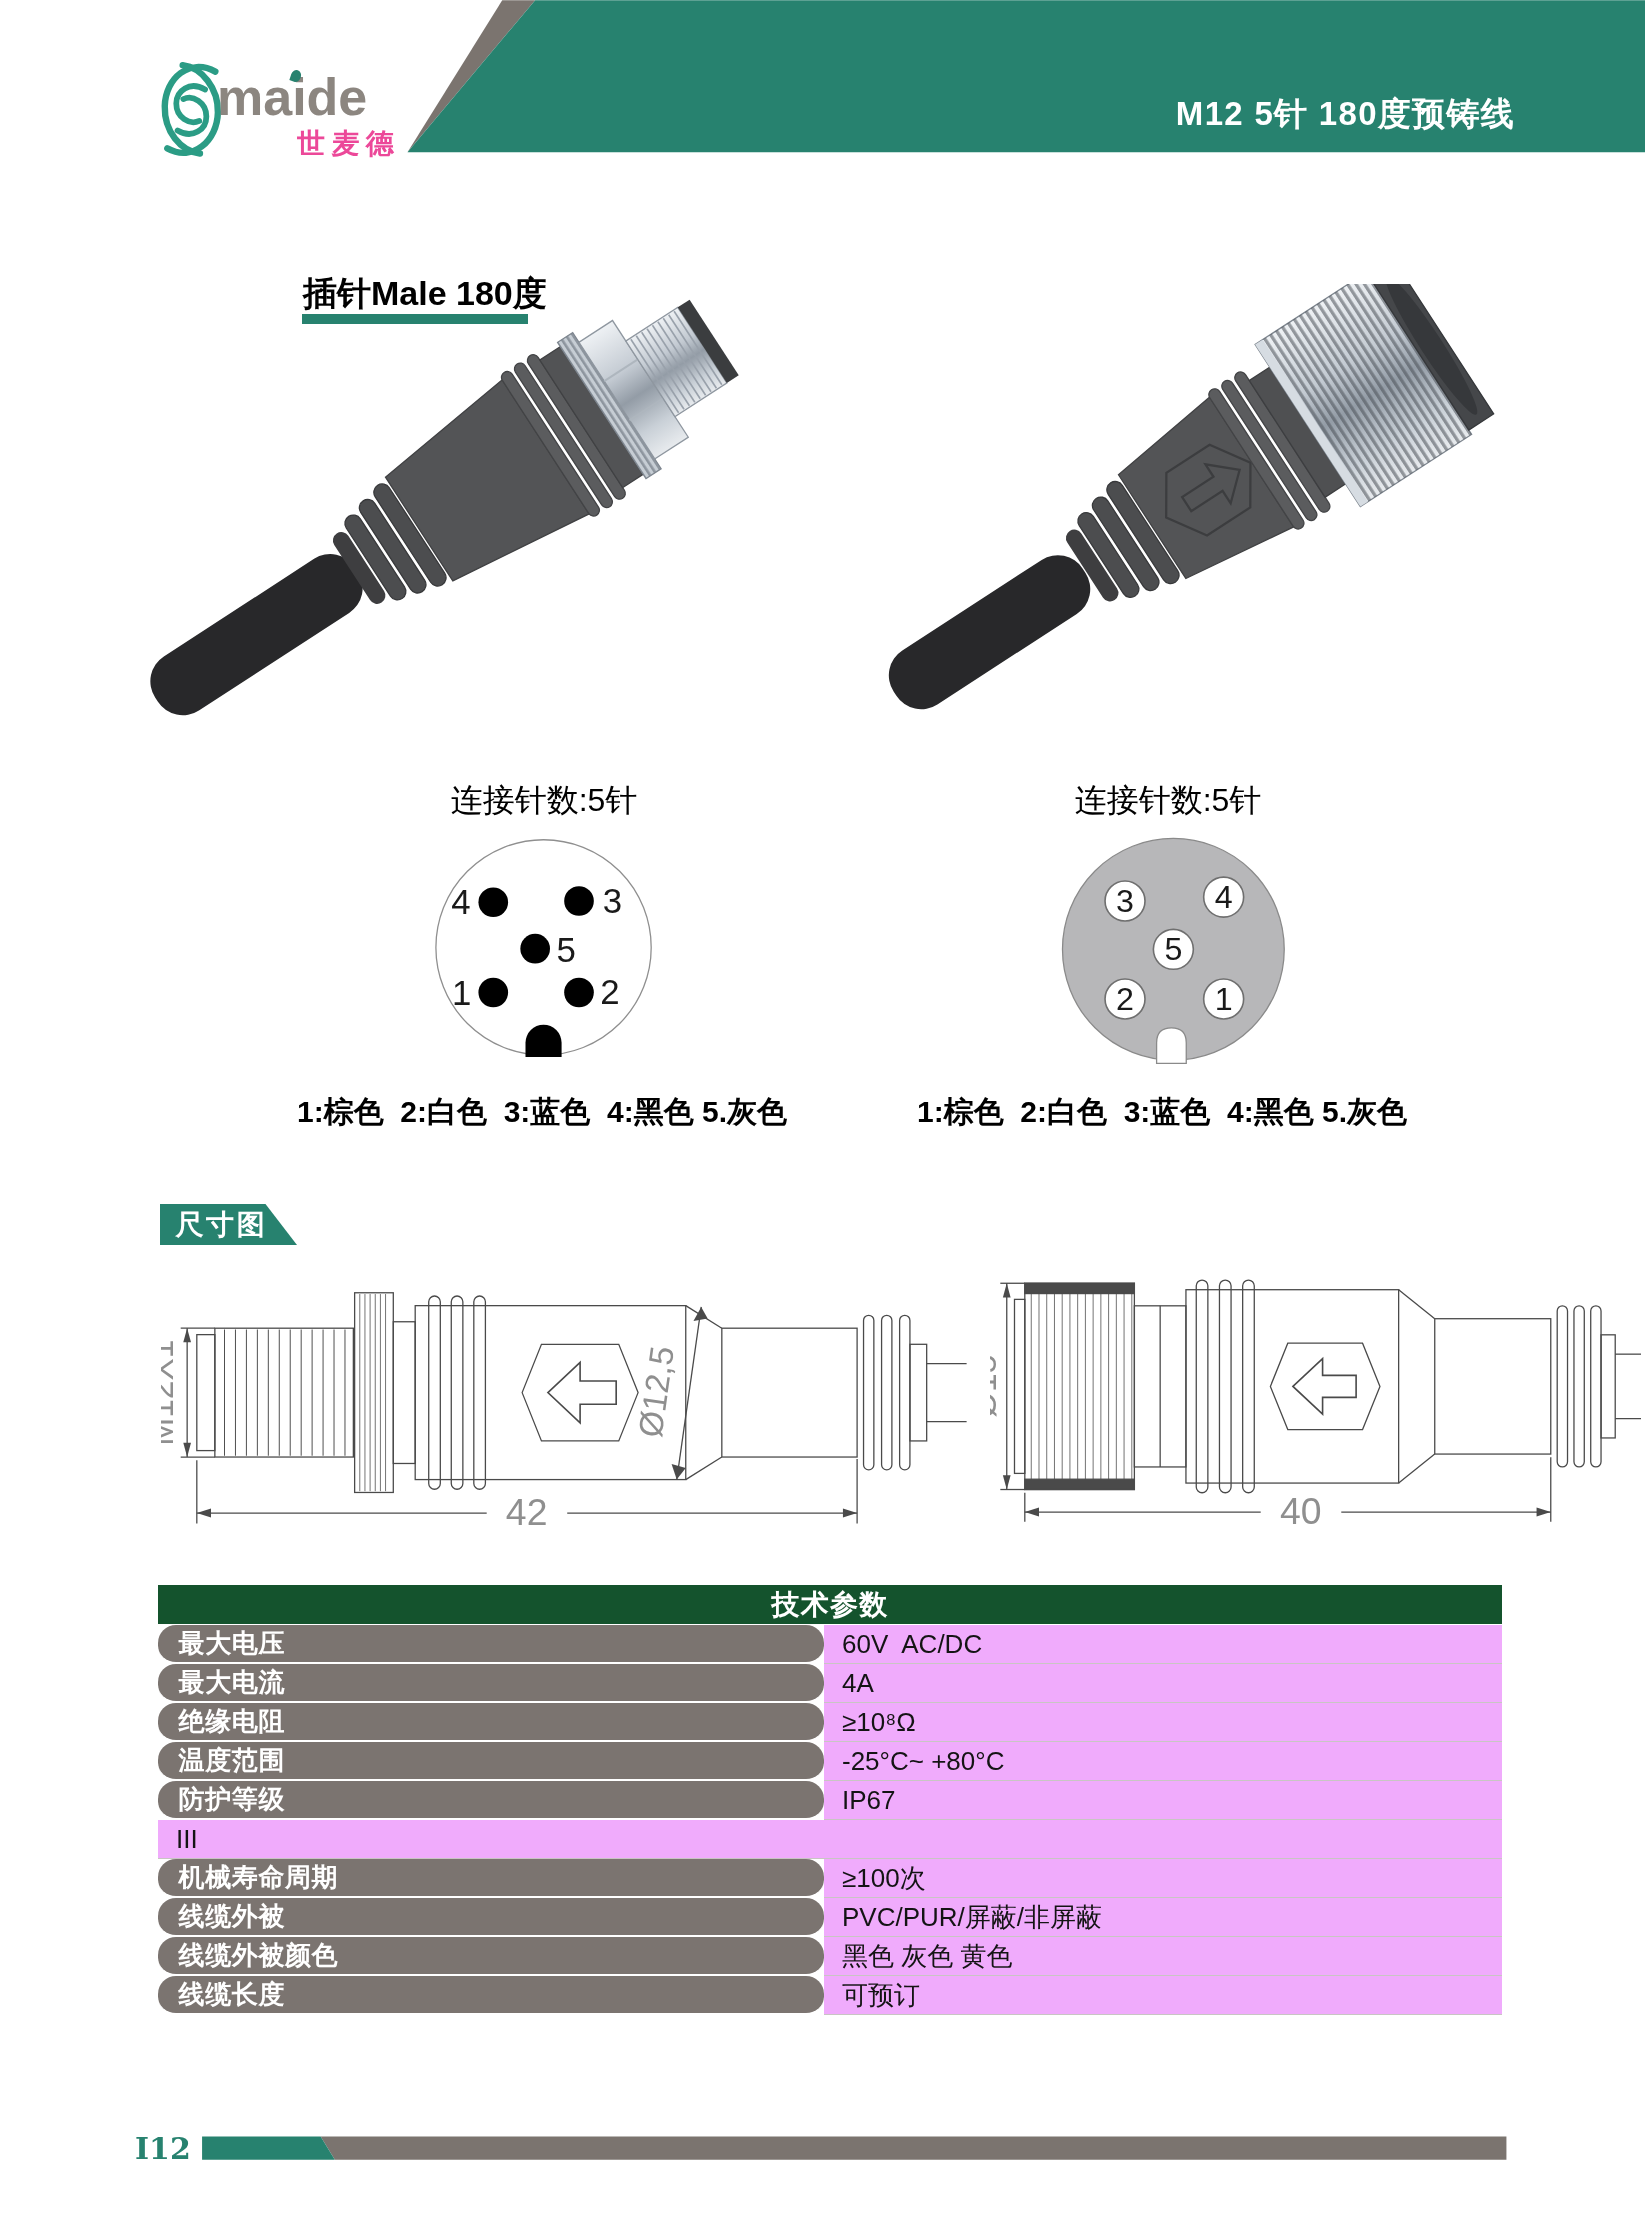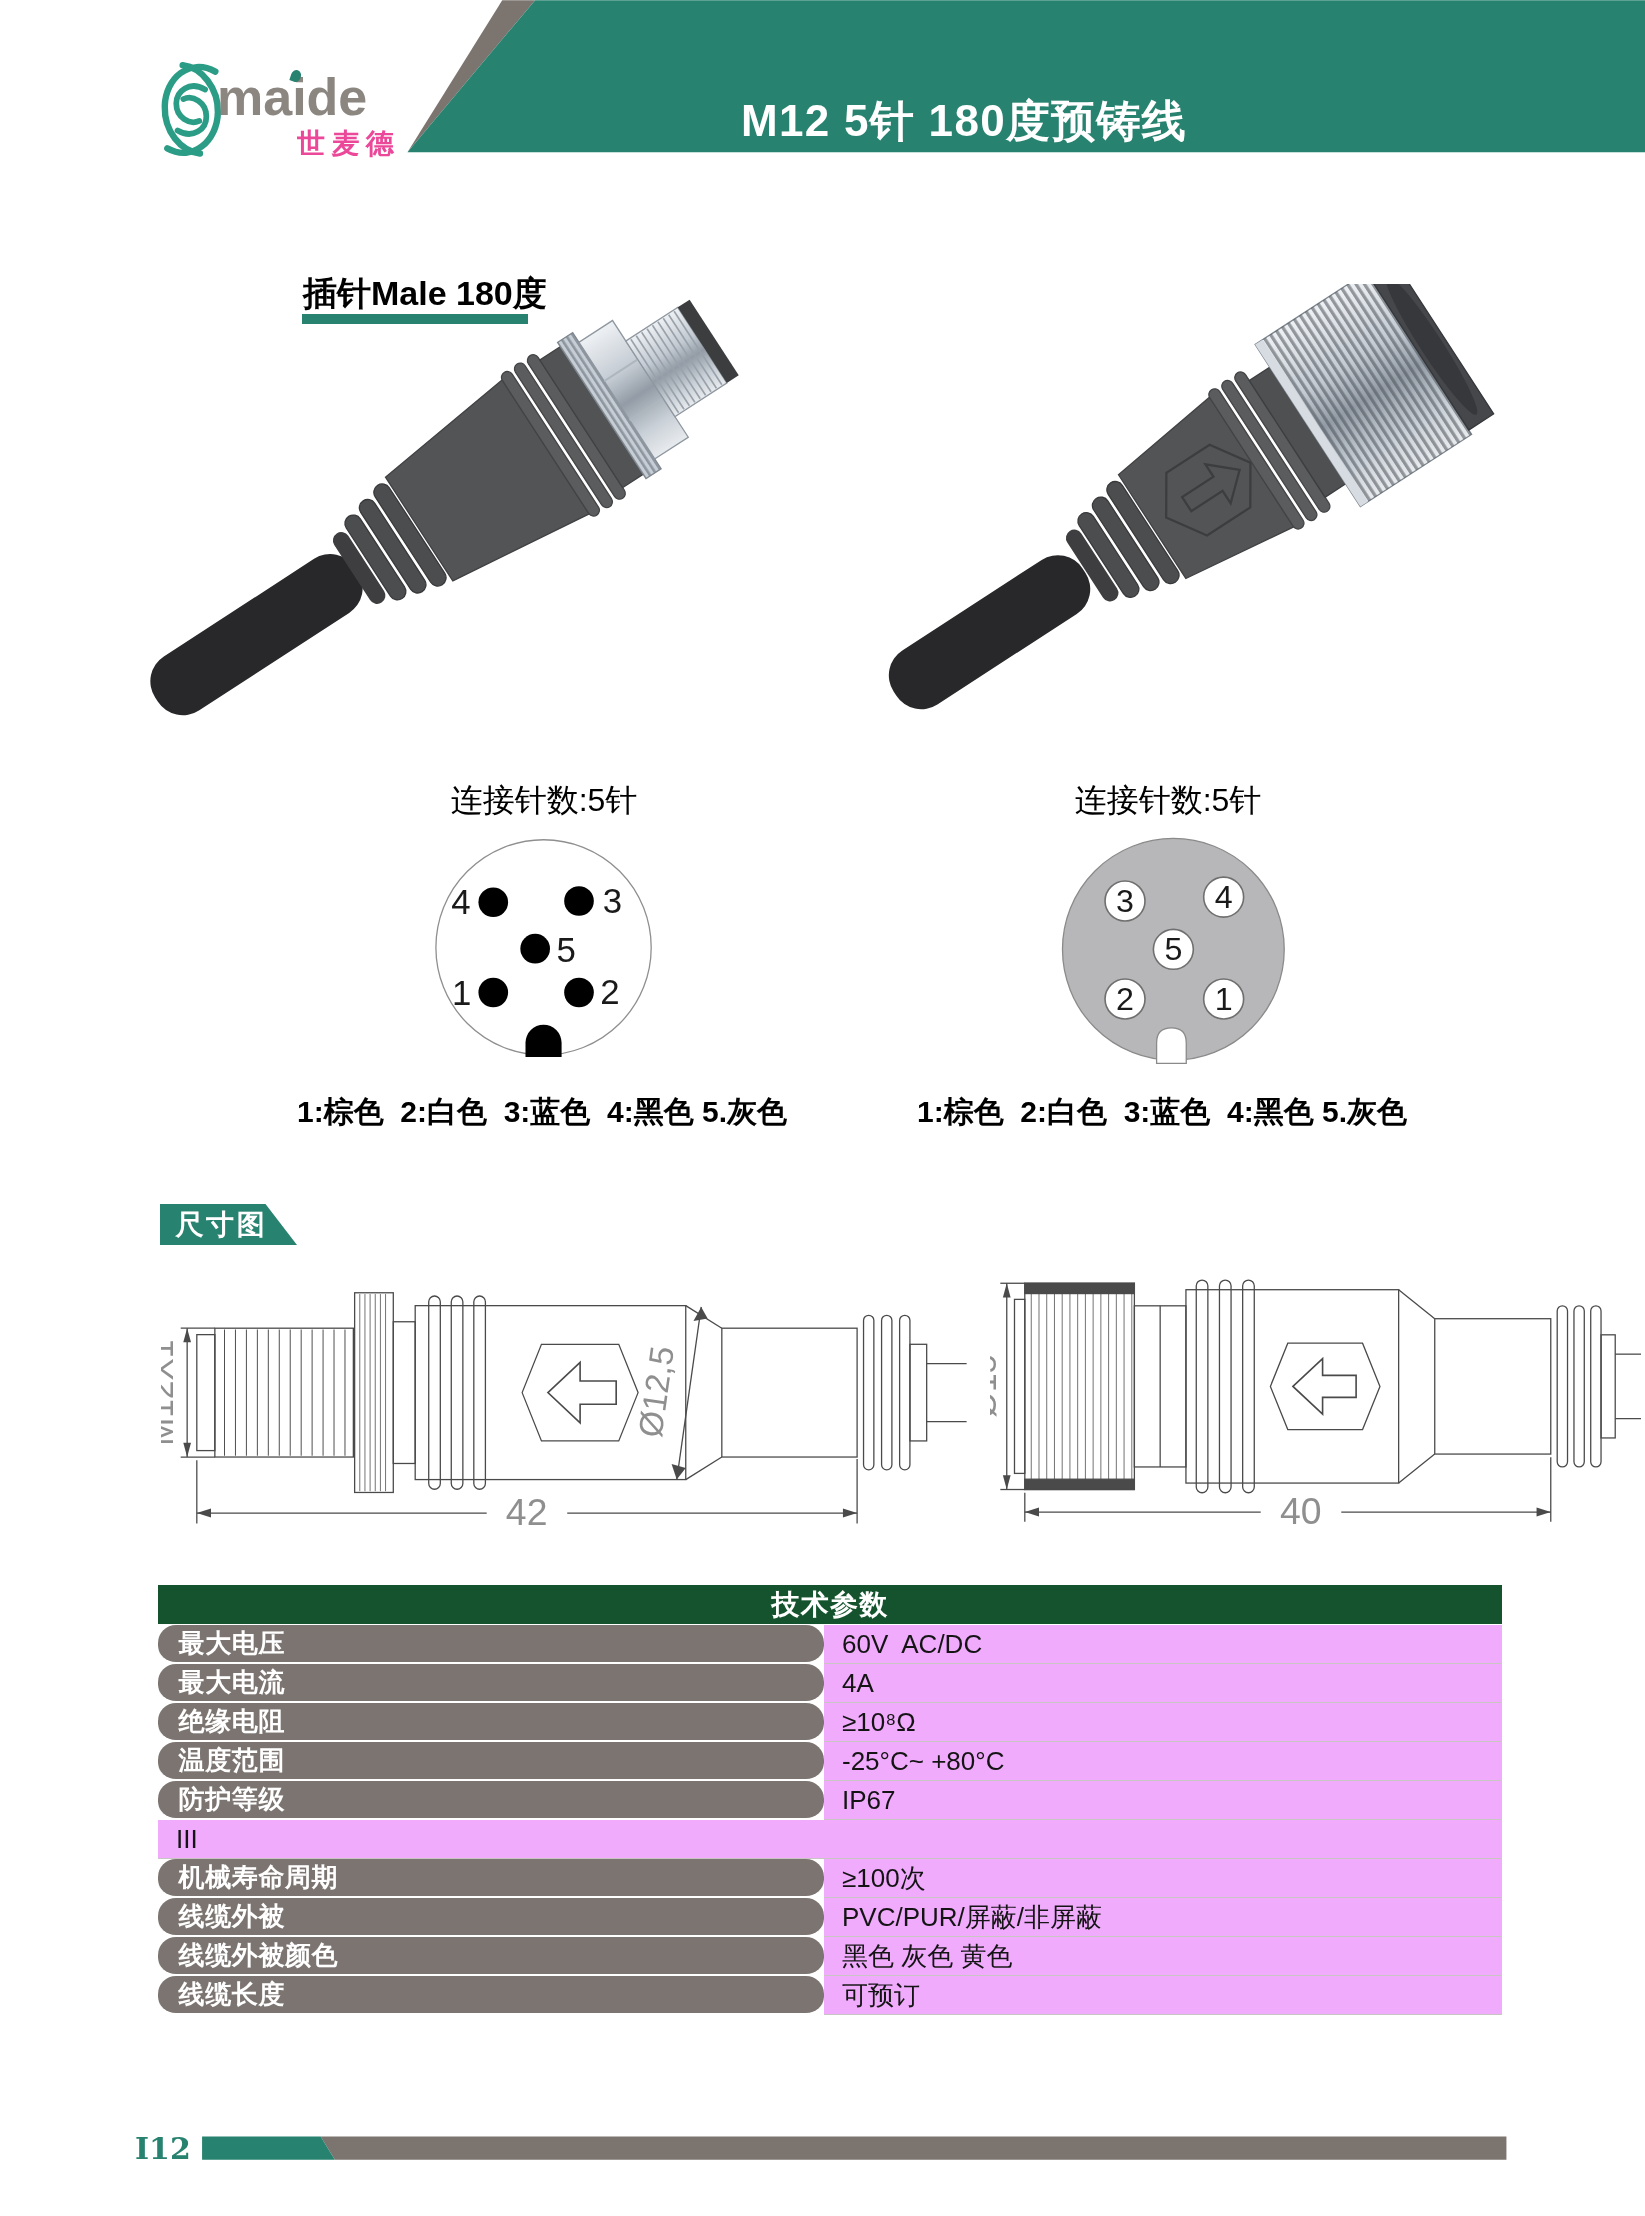--- a/index.html
+++ b/index.html
@@ -1,21 +1,21 @@
 <!DOCTYPE html>
 <html style="font-size:10.3px"><head>
 <meta charset="utf-8">
 <style>
   html,body{margin:0;padding:0;background:#ffffff;}
   body{width:1646px;height:2216px;position:relative;overflow:hidden;
        font-family:"Liberation Sans", sans-serif;}
   .abs{position:absolute;}
   
-  .banner-title{left:741px;top:92px;width:774px;text-align:left;
-    font-size:44px;font-weight:700;color:#ffffff;letter-spacing:1.3px;white-space:pre;}
+  .banner-title{left:741px;top:92px;width:774px;text-align:right;
+    font-size:33px;font-weight:700;color:#ffffff;letter-spacing:1.3px;white-space:pre;}
   .logo-name{left:217px;top:67px;font-size:52px;font-weight:700;color:#8C8680;letter-spacing:0px;}
   .logo-cn{left:297px;top:125px;font-size:28px;font-weight:600;color:#ec4899;letter-spacing:6.4px;}
   .logo-idot{left:291px;top:70px;width:10.3px;height:11.6px;background:#27826F;border-radius:50% 50% 50% 0;transform:rotate(18deg);}
   
   .sec-title{left:303px;top:271px;width:232px;font-size:34px;font-weight:700;color:#000;white-space:pre;}
   .sec-underline{left:302px;top:314px;width:226px;height:10.3px;background:#27826F;}
   
   .pin-title{top:779px;width:288px;text-align:center;font-size:32px;font-weight:500;color:#000;white-space:pre;}
   .pin-title.left{left:400px;} .pin-title.right{left:1024px;}
   .legend{top:1092px;width:570px;text-align:center;font-size:30px;font-weight:700;color:#000;white-space:pre;}

